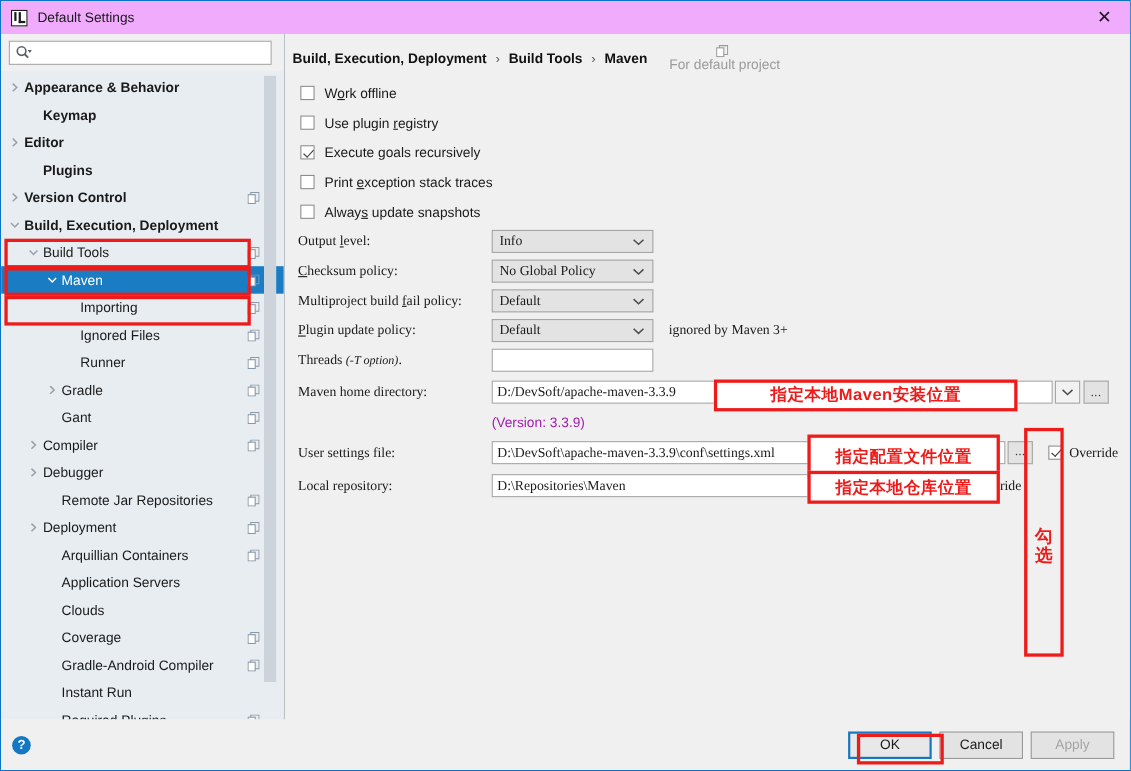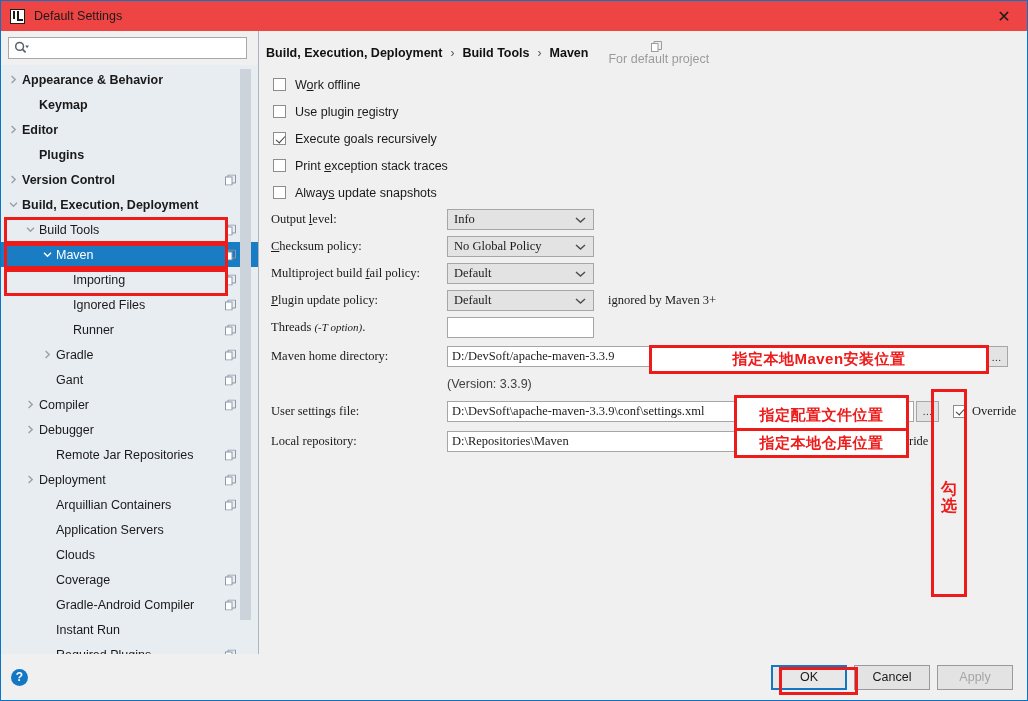--- a/index.html
+++ b/index.html
@@ -18,21 +18,21 @@
 
   
   #window {
     position: absolute; inset: 0;
     background: #f0f0f0;
     border: 1px solid #0a74c8;
     display: flex; flex-direction: column;
   }
   #titlebar {
     height: 30px; flex: 0 0 30px;
-    background: #ef4444;
+    background: #f0abfc;
     display: flex; align-items: center;
     padding: 0 4px 0 9px;
     position: relative;
   }
   #ij-logo {
     width: 15px; height: 15px;
     background: #ffffff;
     border: 1.6px solid #1b1b1b;
     margin-right: 9px;
     position: relative;
@@ -229,21 +229,21 @@
   }
   .btn-chev {
     width: 23px; height: 21px;
     background: #f2f2f2;
     border: 1px solid #a6a6a6;
     display: flex; align-items: center; justify-content: center;
     cursor: pointer; flex: 0 0 23px;
   }
   .version-note {
     padding-left: 182px; font-size: 12.5px; height: 24px;
-    display: flex; align-items: center; color: #404040;
+    display: flex; align-items: center; color: #a21caf;
   }
   .override-label { margin-left: 8px; font-size: 12.5px; }
 
   
   .anno {
     position: absolute;
     border: 3px solid #ee1b1b;
     background: #ffffff;
     color: #ee1b1b;
     font-weight: bold;
@@ -666,21 +666,21 @@
 
   <div id="footer">
     <div id="help-icon">?</div>
     <div id="btn-group">
       <div class="dlg-btn default">OK</div>
       <div class="dlg-btn">Cancel</div>
       <div class="dlg-btn disabled">Apply</div>
     </div>
   </div>
 
-  <div class="anno" style="left:648px; top:344px; width:340px; height:29px;">指定本地Maven安装位置</div>
+  <div class="anno" style="left:648px; top:344px; width:276px; height:29px;">指定本地Maven安装位置</div>
 
   <div class="anno" style="left:733px; top:394px; width:175px; height:40px;">指定配置文件位置</div>
 
   <div class="anno" style="left:733px; top:427px; width:175px; height:30px;">指定本地仓库位置</div>
 
   <div class="anno-vert" style="left:930px; top:388px; width:36px; height:208px;">
     <span>勾</span>
     <span>选</span>
   </div>
 

